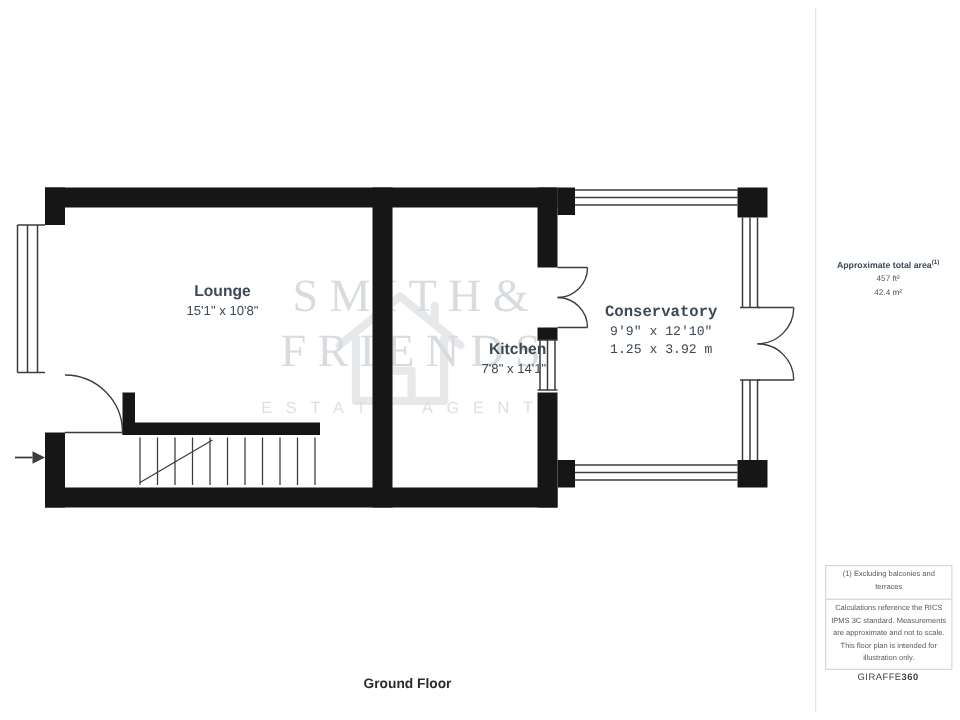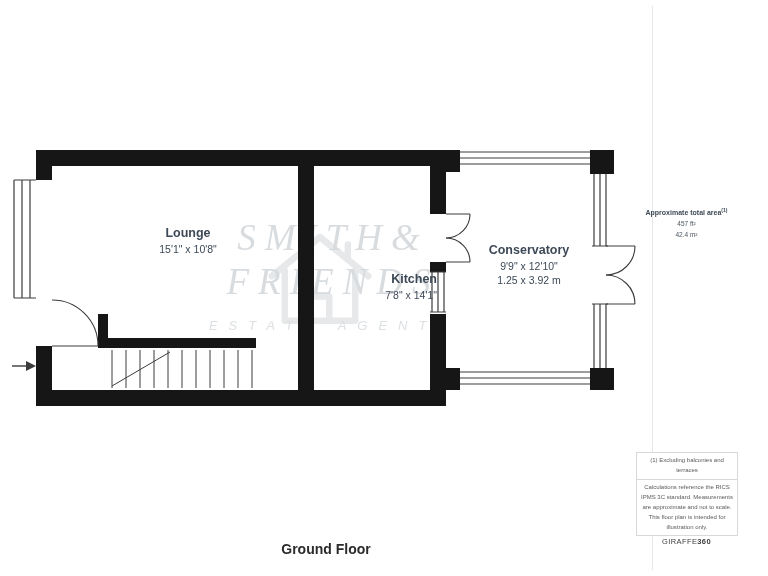--- a/index.html
+++ b/index.html
@@ -5,41 +5,40 @@
   html,body { margin:0; padding:0; }
   body {
     width:768px; height:576px; position:relative; overflow:hidden;
     background:#ffffff; font-family:"Liberation Sans", sans-serif;
   }
   
   .watermark {
     position:absolute; left:178px; top:216px; width:310px; z-index:1;
     text-align:center; color:#d9dcdf; font-family:"Liberation Serif", serif;
     user-select:none;
-    font-style:italic;
   }
   .wm-house { position:absolute; left:86px; top:10px; }
   .wm-line  { position:relative; font-size:37px; line-height:44px; letter-spacing:9px; }
   .wm-tagline {
     position:relative; margin-top:14px; font-size:13px; letter-spacing:11px;
     color:#dde0e3; font-family:"Liberation Sans", sans-serif;
   }
   
   .plan-svg { position:absolute; left:0; top:0; z-index:2; }
   
   .room-label { position:absolute; z-index:3; text-align:center; color:#3d4956; }
   .room-name { font-weight:bold; font-size:12.5px; line-height:17px; }
   .room-dim  { font-size:10.5px; line-height:14px; }
   .floor-label {
     position:absolute; z-index:3; left:0; width:652px; top:541px;
-    text-align:center; font-size:14px; font-weight:bold; color:#2b2b2b;
+    text-align:center; font-size:11px; font-weight:bold; color:#2b2b2b;
   }
   
   .divider { position:absolute; z-index:3; left:652px; top:6px; width:1px; height:564px; background:#e7e7e7; }
-  .sidebar { position:absolute; z-index:4; left:629px; top:0; width:115px; height:459px; }
+  .sidebar { position:absolute; z-index:4; left:653px; top:0; width:115px; height:459px; }
   .area-block { position:absolute; top:207px; left:0; width:100%; text-align:center; color:#3d4956; }
   .area-label { font-size:7px; font-weight:bold; }
   .area-label sup { font-size:5px; }
   .area-value { font-size:6.5px; margin-top:4px; color:#49535e; }
   .note-box {
     position:absolute; left:7px; width:96px; border:1px solid #d8d8d8;
     padding:3px 2px; font-size:6px; line-height:1.65; color:#5a5a5a; text-align:center;
     background:#fff;
   }
   .note-1 { top:452px; }
@@ -126,31 +125,31 @@
     <path d="M112 350 V388 M126 350 V388 M140 350 V388 M154 350 V388 M168 350 V388 M182 350 V388 M196 350 V388 M210 350 V388 M224 350 V388 M238 350 V388 M252 350 V388"></path>
     <path d="M112 386 L170 352"></path>
   </g>
 
   <g>
     <path d="M12 366 H26" stroke="#3c3c3c" stroke-width="1.4" fill="none"></path>
     <polygon points="26,361 36,366 26,371" fill="#3c3c3c"></polygon>
   </g>
 </svg>
 
-<div class="room-label" style="left:113px; top:225px; width:150px;">
+<div class="room-label" style="left:103px; top:225px; width:150px;">
   <div class="room-name">Lounge</div>
   <div class="room-dim">15'1" x 10'8"</div>
 </div>
 
 <div class="room-label" style="left:307px; top:271px; width:130px;text-align:right;">
   <div class="room-name">Kitchen</div>
   <div class="room-dim">7'8" x 14'1"</div>
 </div>
 
-<div class="room-label" style="left:454px; top:242px; width:150px;">
+<div class="room-label" style="left:454px; top:242px; width:150px;font-family:Liberation Mono, monospace;">
   <div class="room-name">Conservatory</div>
   <div class="room-dim">9'9" x 12'10"</div>
   <div class="room-dim">1.25 x 3.92 m</div>
 </div>
 
 <div class="floor-label">Ground Floor</div>
 
 <div class="divider"></div>
 
 <div class="sidebar">

